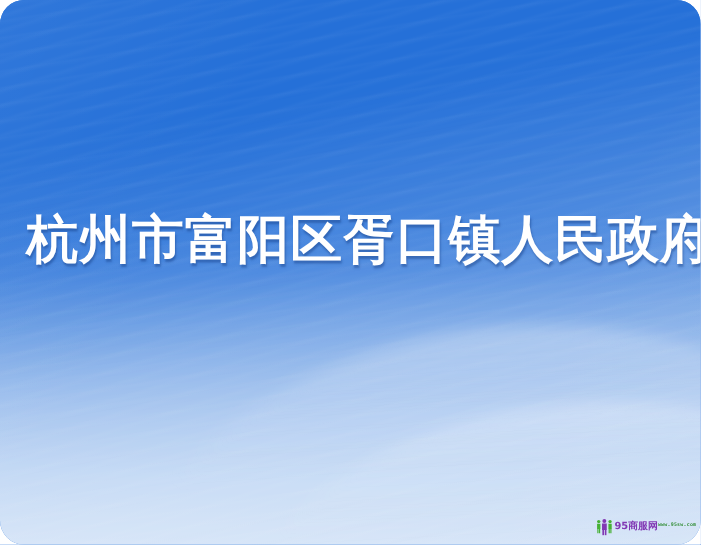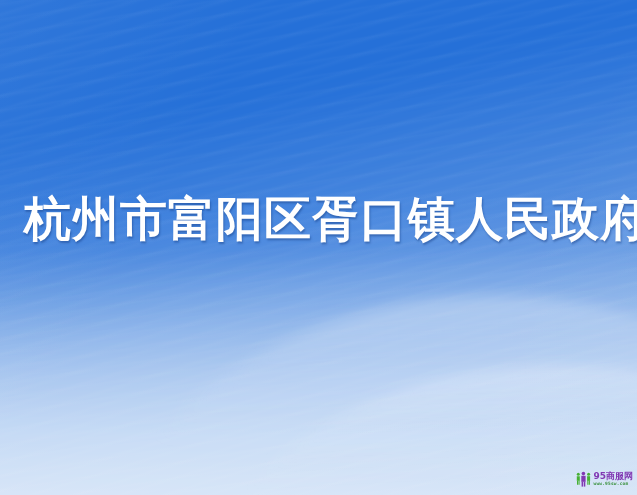--- a/index.html
+++ b/index.html
@@ -11,20 +11,21 @@
   body {
     font-family: "Liberation Sans", "DejaVu Sans", sans-serif;
   }
 
   .banner {
     position: relative;
     width: 637px;
     height: 495px;
     overflow: hidden;
     background: #2570d8;
+    border-radius: 22px;
   }
 
   
   .layer-base {
     position: absolute;
     inset: 0;
     background: linear-gradient(
       to bottom,
       #2570d8 0%,
       #2570d8 38%,
@@ -179,21 +180,21 @@
     gap: 2px;
     opacity: 0.95;
   }
   .wm-icon {
     width: 15px;
     height: 16px;
     display: block;
   }
   .wm-text {
     display: flex;
-    flex-direction: column;
+    flex-direction: row;
     justify-content: center;
     line-height: 1;
   }
   .wm-name {
     font-family: "DejaVu Sans", "Liberation Sans", sans-serif;
     font-size: 9px;
     font-weight: 700;
     color: #7d2fb0;
     letter-spacing: 0px;
     white-space: nowrap;

